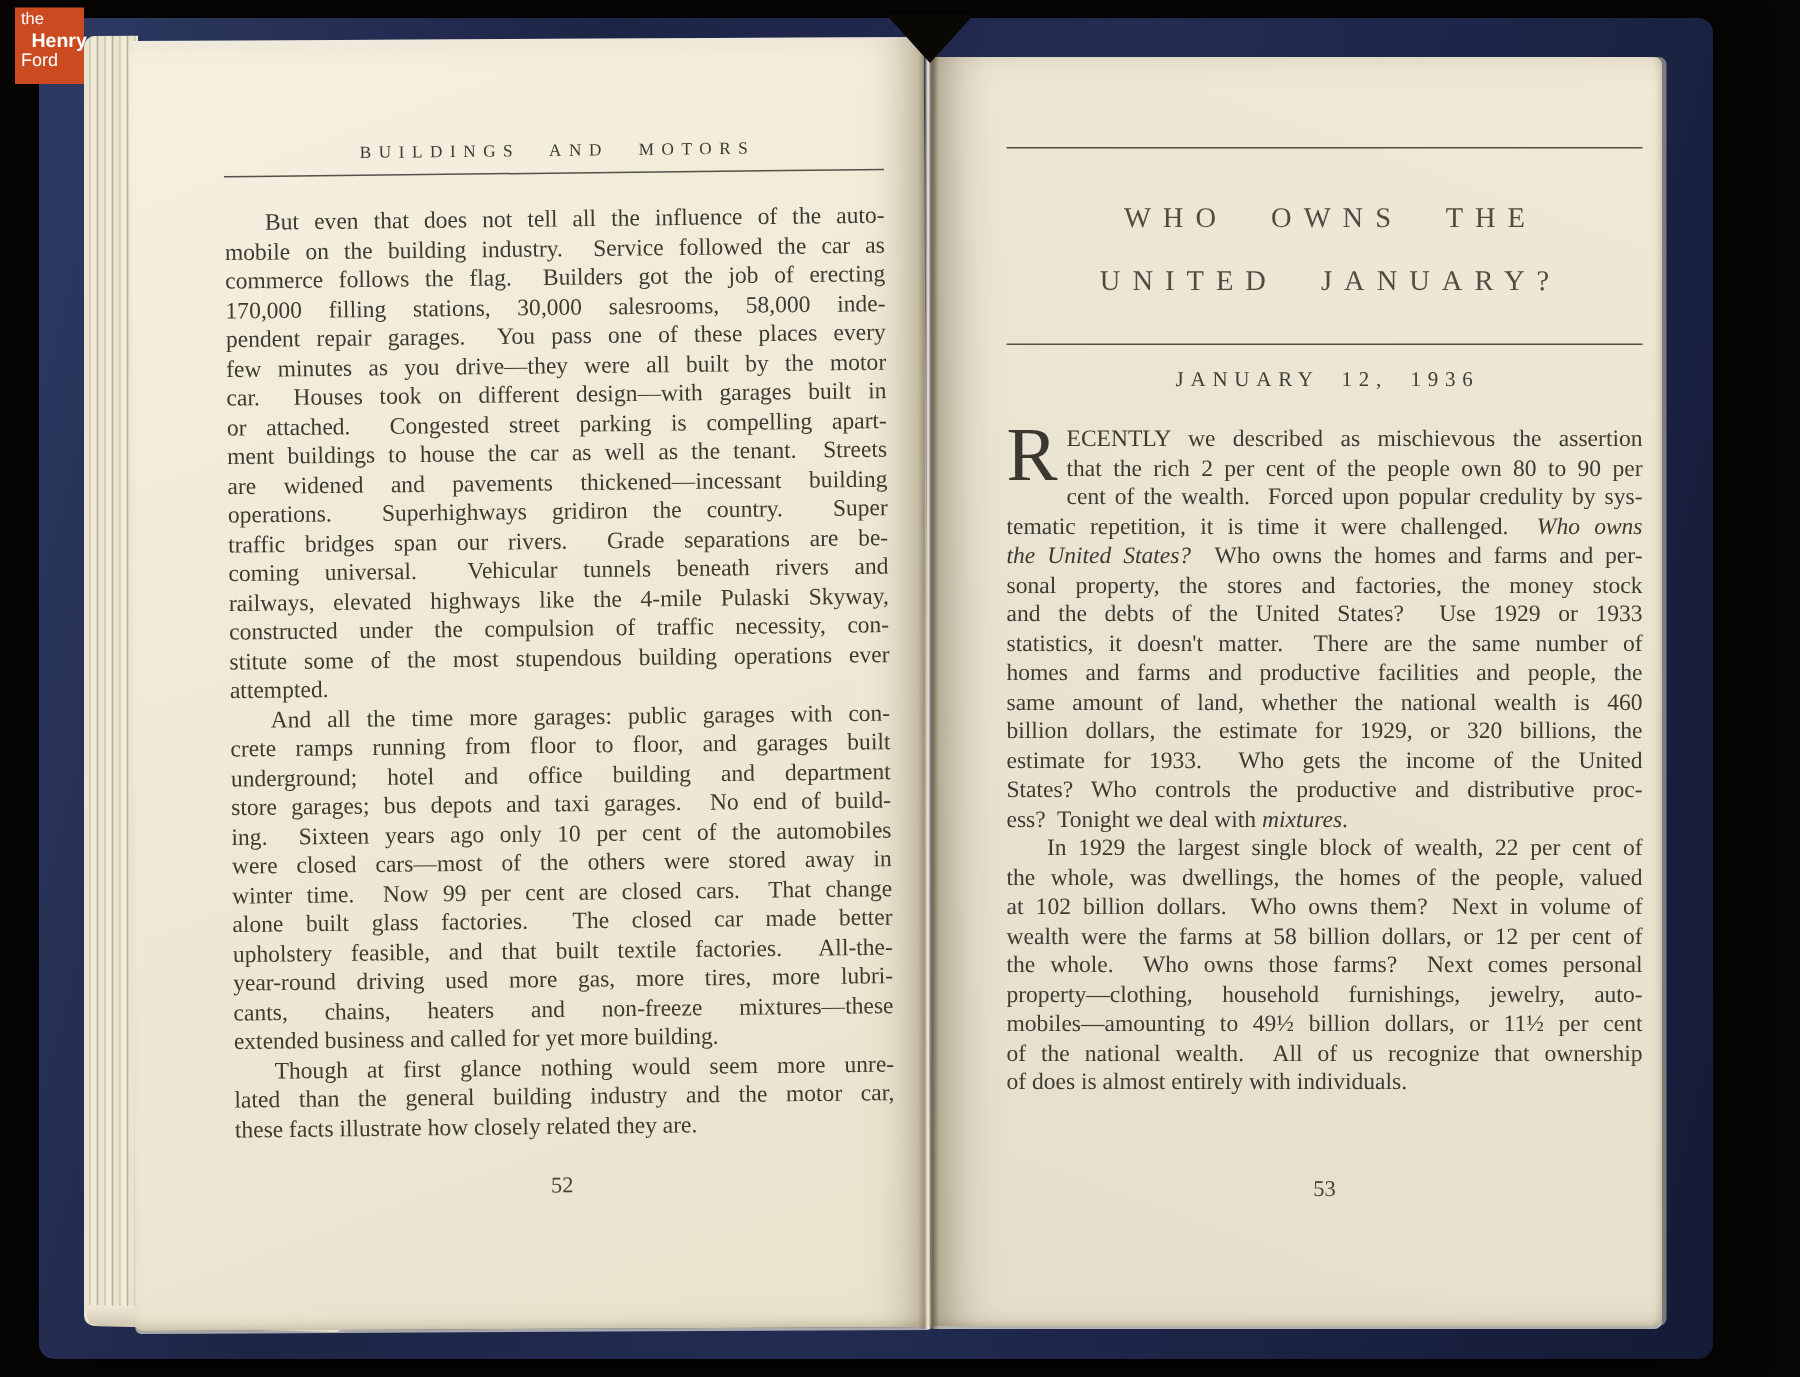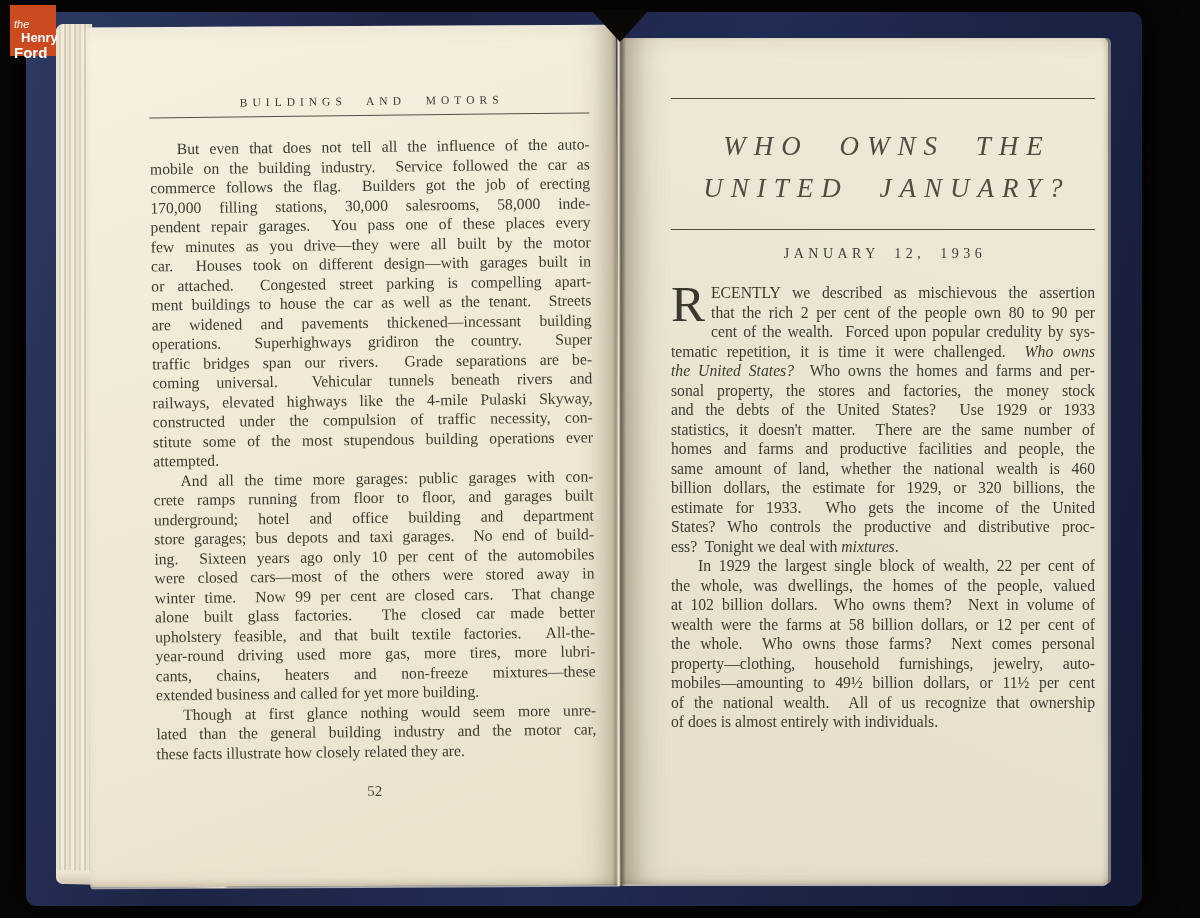--- a/index.html
+++ b/index.html
@@ -56,45 +56,45 @@
     position:absolute; left:591px; top:10px; width:0; height:0;
     border-left:29px solid transparent; border-right:29px solid transparent;
     border-top:32px solid #0a0805; pointer-events:none;
   }
   .badge {
     position:absolute; left:10px; top:5px; width:46px; height:51px;
     background:#cc4a1f; color:#fff; z-index:20;
     font-family:"Liberation Sans","DejaVu Sans",sans-serif;
     padding:3px 0 0 3px; box-sizing:border-box; line-height:1;
   }
-  .badge .the   { display:block; font-size:11px; margin:11px 0 1px 1px;font-style:italic; }
+  .badge .the   { display:block; font-size:11px; margin:0 0 1px 1px; }
   .badge .henry { display:block; font-size:13px; font-weight:bold; margin:0 0 1px 8px; }
-  .badge .ford  { display:block; font-size:15px;  font-weight:bold; margin-left:1px; }
+  .badge .ford  { display:block; font-size:12px;  font-weight:normal; margin-left:1px; }
 
   
   .lp-inner { position:absolute; left:65px; top:68px; width:440px; transform:rotate(-0.35deg); }
   .lp-header {
     text-align:center; font-size:11.5px; line-height:14px;
     letter-spacing:5px; word-spacing:12px; padding-left:5px;
     color:#3c3a31; padding-bottom:7px; border-bottom:1.5px solid #53514a;
   }
   .body-text { font-size:15.7px; line-height:19.5px; color:#3d3a30; }
   .lp-body { margin-top:21px; }
   .plines { white-space:pre-line; text-align:justify; text-align-last:justify; text-indent:27px; }
   .plines.noindent { text-indent:0; }
   .plast { white-space:pre-line; }
   .pagenum { position:absolute; text-align:center; font-size:15px; color:#46433a; }
   .lp-num { left:65px; top:757px; width:440px; }
 
   
   .rp-inner { position:absolute; left:50px; top:60px; width:424px; }
   .rp-rule { height:0; border-top:1.5px solid #514e45; }
   .rp-title {
-    margin-top:26px; text-align:center; font-style:italic;
-    font-size:27px; line-height:42px; letter-spacing:8px; word-spacing:16px;
+    margin-top:26px; text-align:center; 
+    font-size:19px; line-height:42px; letter-spacing:8px; word-spacing:16px;
     padding-left:8px; color:#504c41;
   }
   .rp-rule2 { margin-top:20px; }
   .rp-date {
     margin-top:16px; text-align:center; font-size:14px; line-height:15px;
     letter-spacing:4.5px; word-spacing:7px; padding-left:4px; color:#3f3d35;
   }
   .rp-body { margin-top:22px; }
   .dropcap {
     float:left; font-size:51px; line-height:38px; padding:2px 6px 0 0; color:#3b3830;
@@ -189,20 +189,21 @@
 at 102 billion dollars.&nbsp; Who owns them?&nbsp; Next in volume of
 wealth were the farms at 58 billion dollars, or 12 per cent of
 the whole.&nbsp; Who owns those farms?&nbsp; Next comes personal
 property—clothing, household furnishings, jewelry, auto-
 mobiles—amounting to 49½ billion dollars, or 11½ per cent
 of the national wealth.&nbsp; All of us recognize that ownership</div>
           <div class="plast">of does is almost entirely with individuals.</div>
         </div>
       </div>
     </div>
+    <div class="pagenum rp-num">53</div>
   </div>
 
   <div class="crease"></div>
   <div class="notch"></div>
 
   <div class="badge">
     <span class="the">the</span>
     <span class="henry">Henry</span>
     <span class="ford">Ford</span>
   </div>

